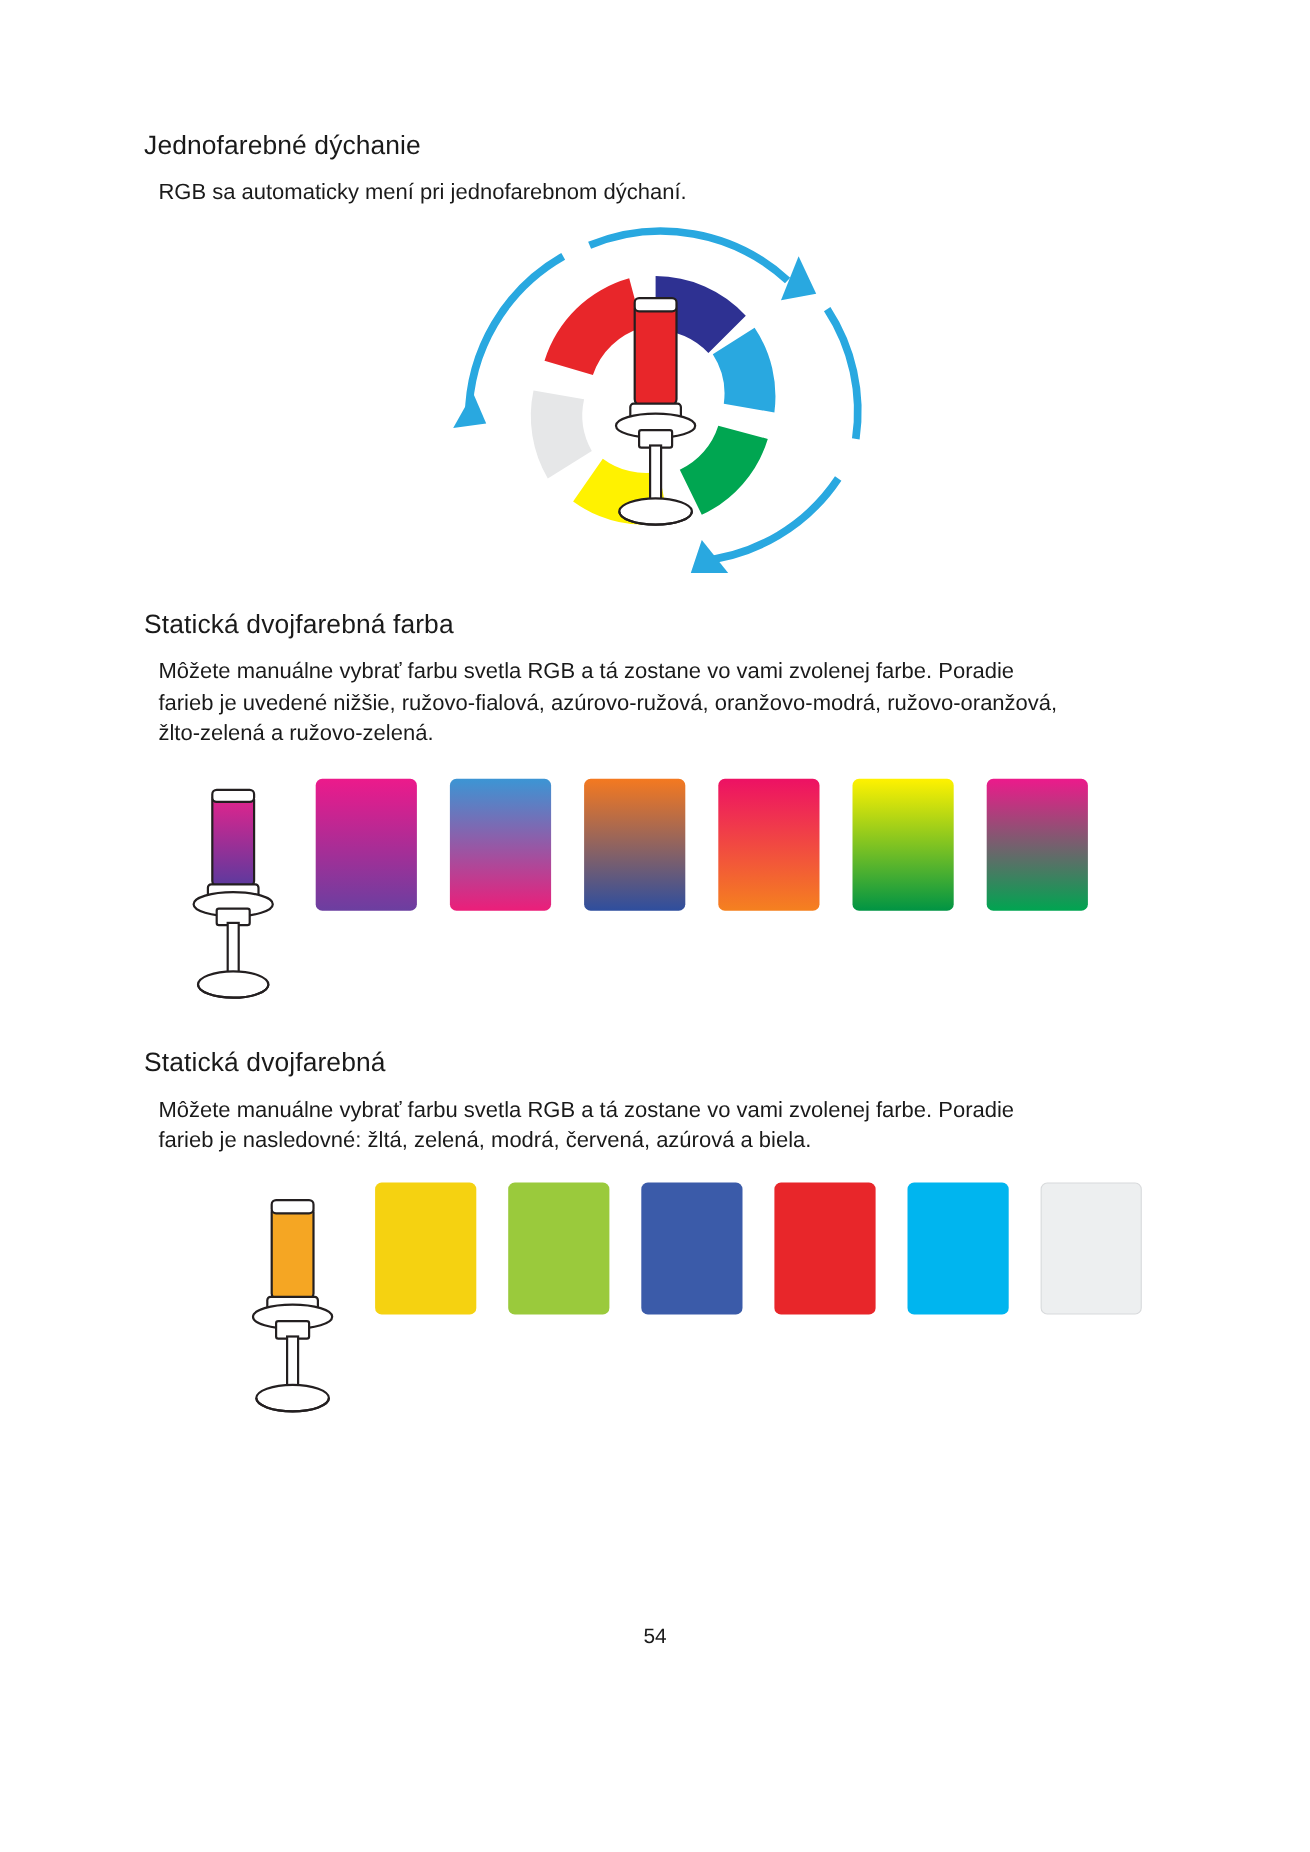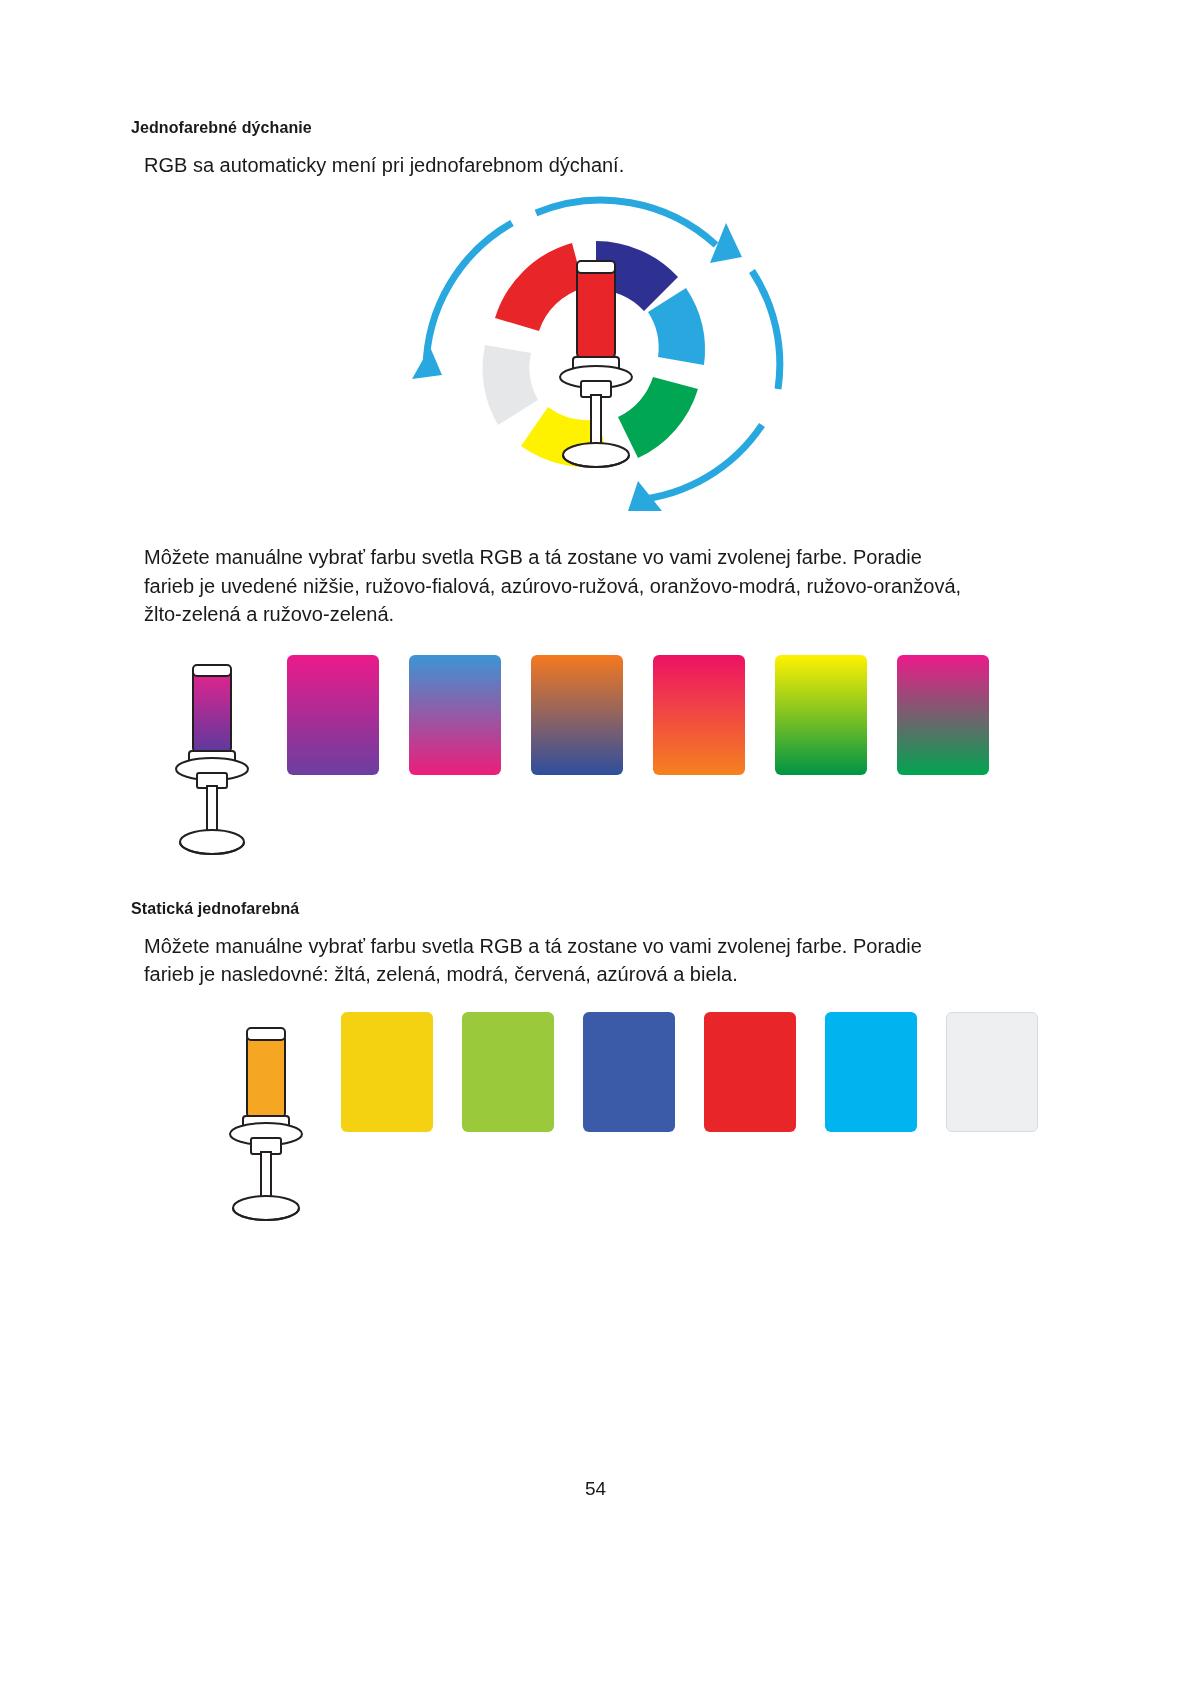--- a/index.html
+++ b/index.html
@@ -17,22 +17,22 @@
     width:1191px;height:1684px;
     padding:0;
   }
   .content{
     position:absolute;
     left:131px;
     top:118px;
     width:930px;
   }
   h2.sect-head{
-    font-size:16px;
-    font-weight:bold;
+    font-size:24px;
+    font-weight:normal;
     margin:0 0 4px 0;
     letter-spacing:0.1px;
     line-height:1.25;
   }
   p.sect-body{
     font-size:20px;
     line-height:1.42;
     margin:13px;
     letter-spacing:0.0px;
     max-width:820px;
@@ -142,20 +142,21 @@
             <rect x="195" y="188" width="30" height="16" rx="2" fill="#ffffff" stroke="#231f20" stroke-width="2"></rect>
             <rect x="205" y="202" width="10" height="52" fill="#ffffff" stroke="#231f20" stroke-width="2"></rect>
             <ellipse cx="210" cy="262" rx="33" ry="12" fill="#ffffff" stroke="#231f20" stroke-width="2"></ellipse>
             <path d="M 177 262 A 33 12 0 0 0 243 262" fill="none" stroke="#231f20" stroke-width="2"></path>
           </g>
         </svg>
       </div>
     </div>
 
     <div class="section sec2">
+      <h2 class="sect-head">Statická dvojfarebná farba</h2>
       <p class="sect-body">Môžete manuálne vybrať farbu svetla RGB a tá zostane vo vami zvolenej farbe. Poradie farieb je uvedené nižšie, ružovo-fialová, azúrovo-ružová, oranžovo-modrá, ružovo-oranžová, žlto-zelená a ružovo-zelená.</p>
 
       <div class="fig-row fig-dual">
         <div class="lamp-holder">
           <svg width="120" height="210" viewBox="0 0 120 210">
             <defs>
               <linearGradient id="lampDual" x1="0" y1="0" x2="0" y2="1">
                 <stop offset="0%" stop-color="#E6238C"></stop>
                 <stop offset="100%" stop-color="#5B3A9E"></stop>
               </linearGradient>
@@ -180,21 +181,21 @@
           <div class="swatch" style="background:linear-gradient(#ED1164,#F5811F);"></div>
           <div class="sw-gap"></div>
           <div class="swatch" style="background:linear-gradient(#FFF200,#009444);"></div>
           <div class="sw-gap"></div>
           <div class="swatch" style="background:linear-gradient(#EC1A8B,#00A551);"></div>
         </div>
       </div>
     </div>
 
     <div class="section sec3">
-      <h2 class="sect-head">Statická jednofarebná</h2>
+      <h2 class="sect-head">Statická dvojfarebná</h2>
       <p class="sect-body">Môžete manuálne vybrať farbu svetla RGB a tá zostane vo vami zvolenej farbe. Poradie farieb je nasledovné: žltá, zelená, modrá, červená, azúrová a biela.</p>
 
       <div class="fig-row fig-single">
         <div class="lamp-holder">
           <svg width="120" height="220" viewBox="0 0 120 220">
             <rect x="41" y="22" width="38" height="84" rx="5" fill="#F5A623" stroke="#231f20" stroke-width="2"></rect>
             <rect x="41" y="16" width="38" height="12" rx="4" fill="#ffffff" stroke="#231f20" stroke-width="2"></rect>
             <rect x="37" y="104" width="46" height="14" rx="3" fill="#ffffff" stroke="#231f20" stroke-width="2"></rect>
             <ellipse cx="60" cy="122" rx="36" ry="11" fill="#ffffff" stroke="#231f20" stroke-width="2"></ellipse>
             <rect x="45" y="126" width="30" height="16" rx="2" fill="#ffffff" stroke="#231f20" stroke-width="2"></rect>

